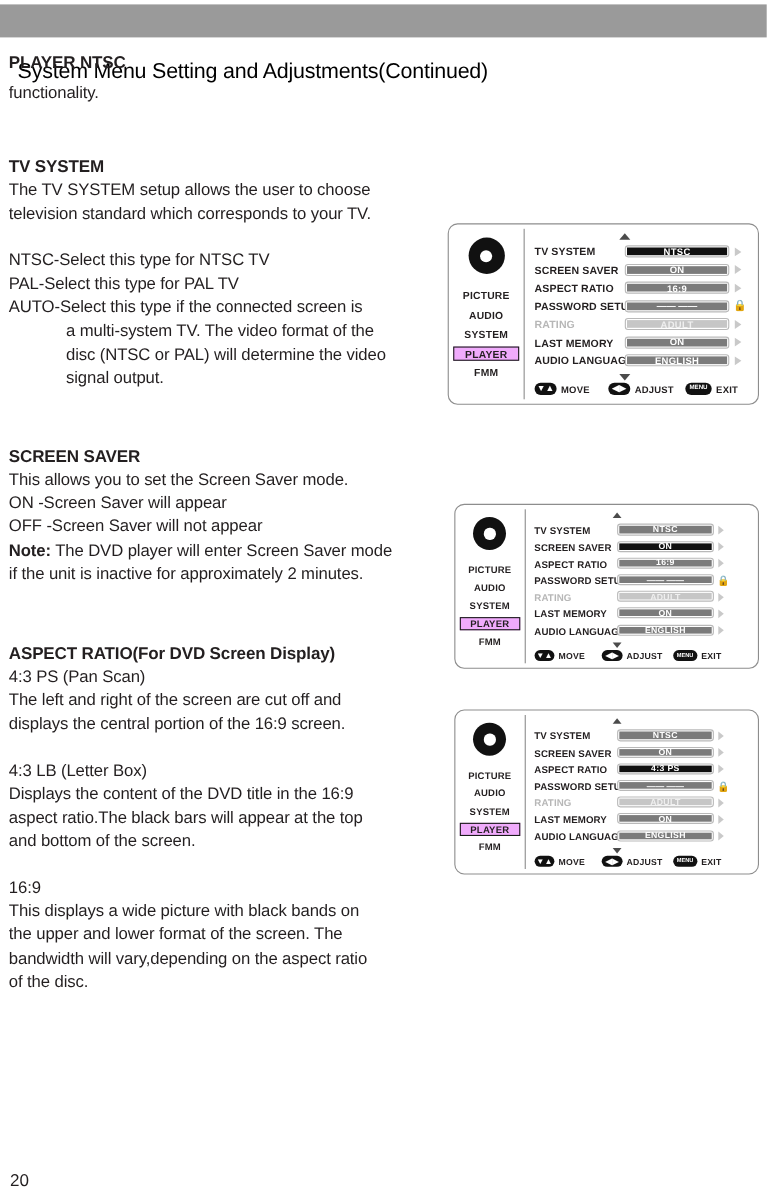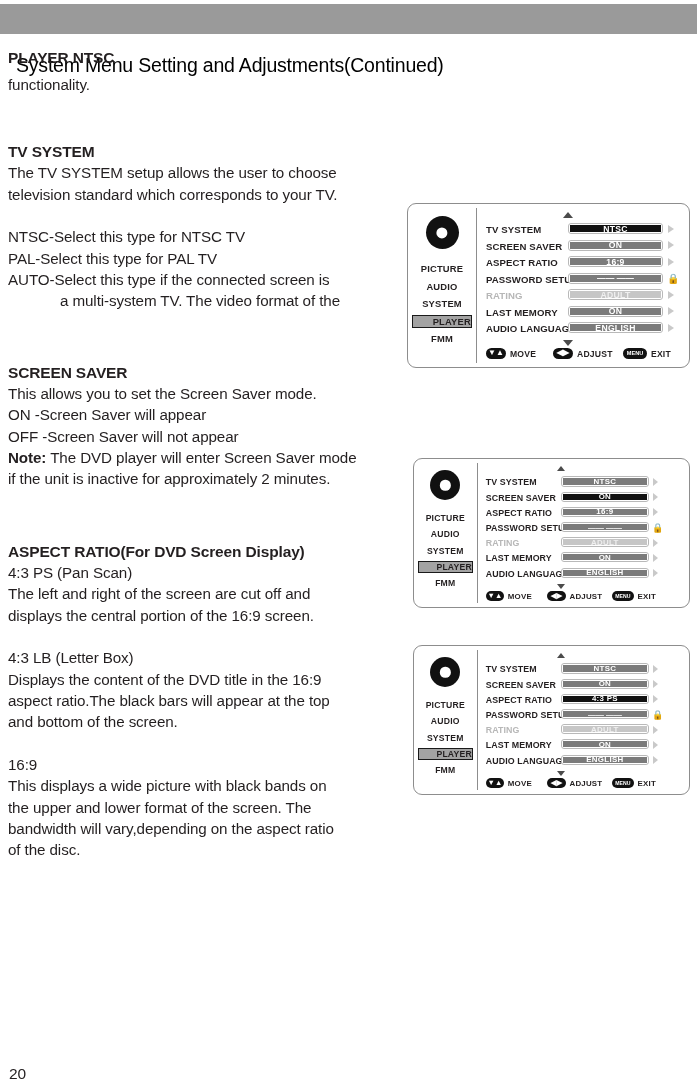--- a/index.html
+++ b/index.html
@@ -89,23 +89,22 @@
   .cat {
     position: absolute;
     text-align: center;
     font-size: 9.4px;
     font-weight: bold;
     letter-spacing: 0.2px;
     color: #231f20;
     white-space: nowrap;
   }
   .cat.sel {
-    background: #a3a3a3;
+    background: #f0abfc;
     border: 1.3px solid #1a1a1a;
-    text-align: right;
   }
   .row-label {
     position: absolute;
     font-size: 9.6px;
     font-weight: bold;
     letter-spacing: 0.1px;
     color: #231f20;
     white-space: nowrap;
   }
   .row-label.dim { color: #b7b7b7; }
@@ -207,20 +206,22 @@
 
   <div class="blk">
     <div class="h-sec">TV SYSTEM</div>
     <div class="p-body nowrapline">The TV SYSTEM setup allows the user to choose</div>
     <div class="p-body nowrapline">television standard which corresponds to your TV.</div>
     <div style="height:21px"></div>
     <div class="p-body nowrapline">NTSC-Select this type for NTSC TV</div>
     <div class="p-body nowrapline">PAL-Select this type for PAL TV</div>
     <div class="p-body nowrapline">AUTO-Select this type if the connected screen is</div>
     <div class="p-body hang nowrapline">a multi-system TV. The video format of the</div>
+    <div class="p-body hang nowrapline">disc (NTSC or PAL) will determine the video</div>
+    <div class="p-body hang nowrapline">signal output.</div>
   </div>
 
   <div class="spacer-lg" style="height:51px"></div>
 
   <div class="blk">
     <div class="h-sec">SCREEN SAVER</div>
     <div class="p-body nowrapline">This allows you to set the Screen Saver mode.</div>
     <div class="p-body nowrapline">ON -Screen Saver will appear</div>
     <div class="p-body nowrapline">OFF -Screen Saver will not appear</div>
     <div class="p-body nowrapline"><b class="note">Note:</b><span> The DVD player will enter Screen Saver mode</span></div>

